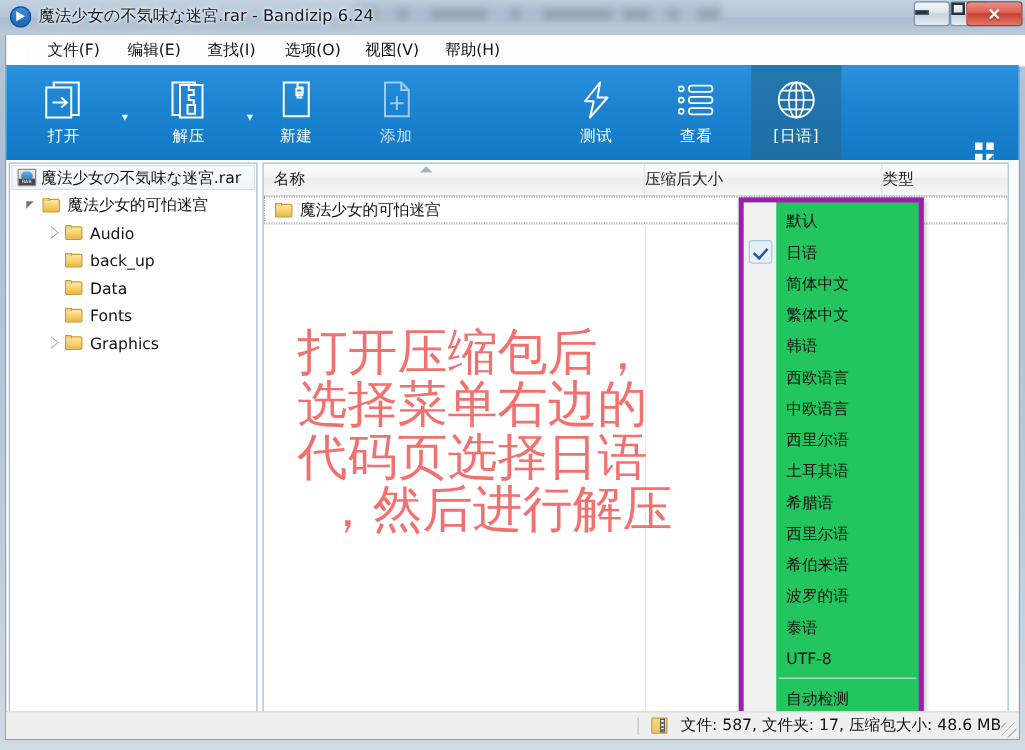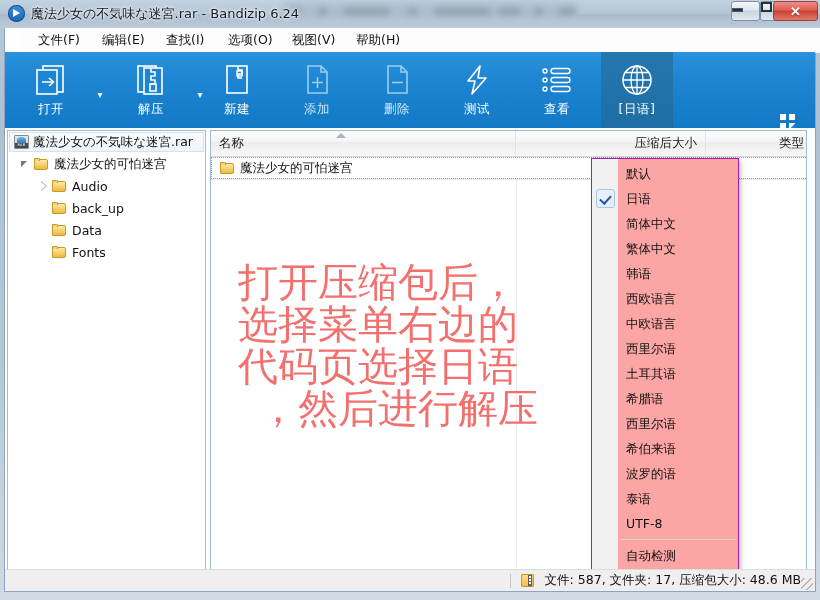--- a/index.html
+++ b/index.html
@@ -159,21 +159,21 @@
   #list-header{
     position:relative;height:25px;
     background:linear-gradient(180deg,#fdfdfd 0%,#f4f4f4 45%,#ededed 46%,#f7f7f7 100%);
     border-bottom:1px solid #d7d7d7;
   }
   .col{
     position:absolute;top:0;height:24px;line-height:24px;
     font-size:12.5px;color:#1b1b1b;box-sizing:border-box;
     border-right:1px solid #e2e2e2;padding-left:8px;white-space:nowrap;overflow:hidden;
   }
-  .col.num{text-align:right;padding-right:8px;padding-left:0;}
+  .col.num{padding-right:8px;padding-left:0;}
   #sort-arrow{
     position:absolute;left:125px;top:2px;width:0;height:0;
     border-left:5px solid transparent;border-right:5px solid transparent;border-bottom:5px solid #9fb4c6;
   }
   #row0{
     position:absolute;left:0;top:26px;width:601px;height:22px;
     display:flex;align-items:center;
     border:1px dotted #9b9b9b;box-sizing:border-box;
   }
   #row0 .lbl{font-size:12.5px;color:#111;}
@@ -184,21 +184,21 @@
     position:absolute;left:232px;top:232px;width:300px;
     font-size:40px;line-height:42px;color:#f2706e;
     font-family:"DejaVu Sans","Liberation Sans",sans-serif;
     letter-spacing:0px;white-space:nowrap;pointer-events:none;
   }
   #annotation div{height:42px;}
   #annotation .l4{text-align:right;}
   
   #dropdown{
     position:absolute;left:586px;top:130px;width:148px;
-    background:#fca5a5;border:1px solid #a21caf;box-sizing:border-box;
+    background:#22c55e;border:4px solid #a21caf;box-sizing:border-box;
     box-shadow:2px 2px 4px rgba(0,0,0,.25);
     padding:2px 0 2px 0;
   }
   #dropdown-strip{position:absolute;left:0;top:0;width:26px;bottom:0;background:#f1f1f1;}
   .mi{position:relative;height:25px;line-height:25px;padding-left:34px;font-size:12.5px;color:#111;cursor:default;white-space:nowrap;}
   .mi.checked .chk{
     position:absolute;left:4px;top:3px;width:19px;height:19px;
     background:#e6f0fa;border:1px solid #adc6e0;border-radius:3px;box-sizing:border-box;
   }
   .mi.checked .chk:after{
@@ -351,30 +351,20 @@
         <div class="tb-ico">
           <svg width="34" height="32" viewBox="0 0 34 32">
             <path d="M8 2 h13 l6 6 v21 H8 Z" fill="none" stroke="#9ccdf0" stroke-width="1.6"></path>
             <path d="M21 2 v6 h6" fill="none" stroke="#9ccdf0" stroke-width="1.6"></path>
             <path d="M17.5 13 v11 M12 18.5 h11" stroke="#9ccdf0" stroke-width="1.6"></path>
           </svg>
         </div>
         <div class="tb-lbl" style="color:#cfe7f8">添加</div>
       </div>
 
-      <div class="tb-btn" style="left:356px;width:72px">
-        <div class="tb-ico">
-          <svg width="34" height="32" viewBox="0 0 34 32">
-            <path d="M8 2 h13 l6 6 v21 H8 Z" fill="none" stroke="#9ccdf0" stroke-width="1.6"></path>
-            <path d="M21 2 v6 h6" fill="none" stroke="#9ccdf0" stroke-width="1.6"></path>
-            <path d="M12 18.5 h11" stroke="#9ccdf0" stroke-width="1.6"></path>
-          </svg>
-        </div>
-        <div class="tb-lbl" style="color:#cfe7f8">删除</div>
-      </div>
 
       <div class="tb-btn" style="left:436px;width:72px">
         <div class="tb-ico">
           <svg width="34" height="32" viewBox="0 0 34 32">
             <path d="M20 2 L8 17 h7 L12 30 L26 14 h-8 Z" fill="none" stroke="#fff" stroke-width="1.6" stroke-linejoin="round"></path>
           </svg>
         </div>
         <div class="tb-lbl">测试</div>
       </div>
 
@@ -438,20 +428,25 @@
       <div class="tnode" style="padding-left:30px">
         <span class="arrow"></span>
         <span class="folder"></span>
         <span class="lbl">Data</span>
       </div>
       <div class="tnode" style="padding-left:30px">
         <span class="arrow"></span>
         <span class="folder"></span>
         <span class="lbl">Fonts</span>
       </div>
+      <div class="tnode" style="padding-left:30px">
+        <span class="arrow closed"></span>
+        <span class="folder"></span>
+        <span class="lbl">Graphics</span>
+      </div>
     </div>
 
     <div id="list-pane">
       <div id="list-header">
         <div class="col" style="left:0;width:305px">名称</div>
         <div id="sort-arrow"></div>
         <div class="col num" style="left:305px;width:190px">压缩后大小</div>
         <div class="col num" style="left:495px;width:106px;border-right:none">类型</div>
       </div>
 

